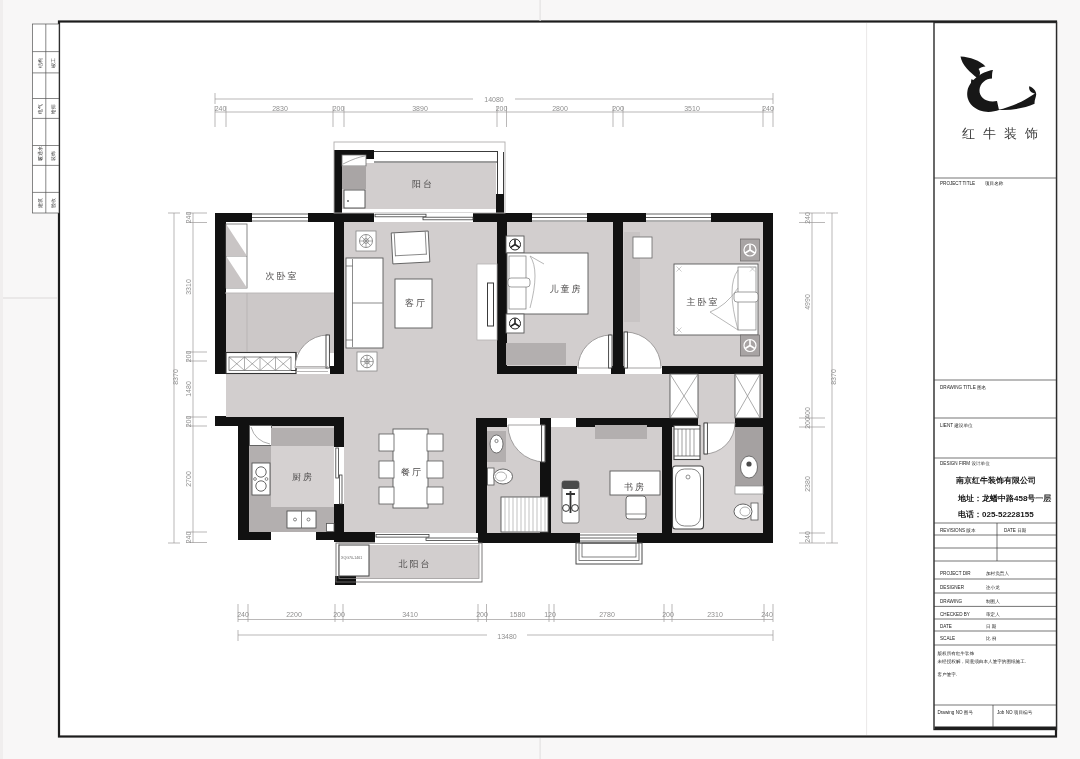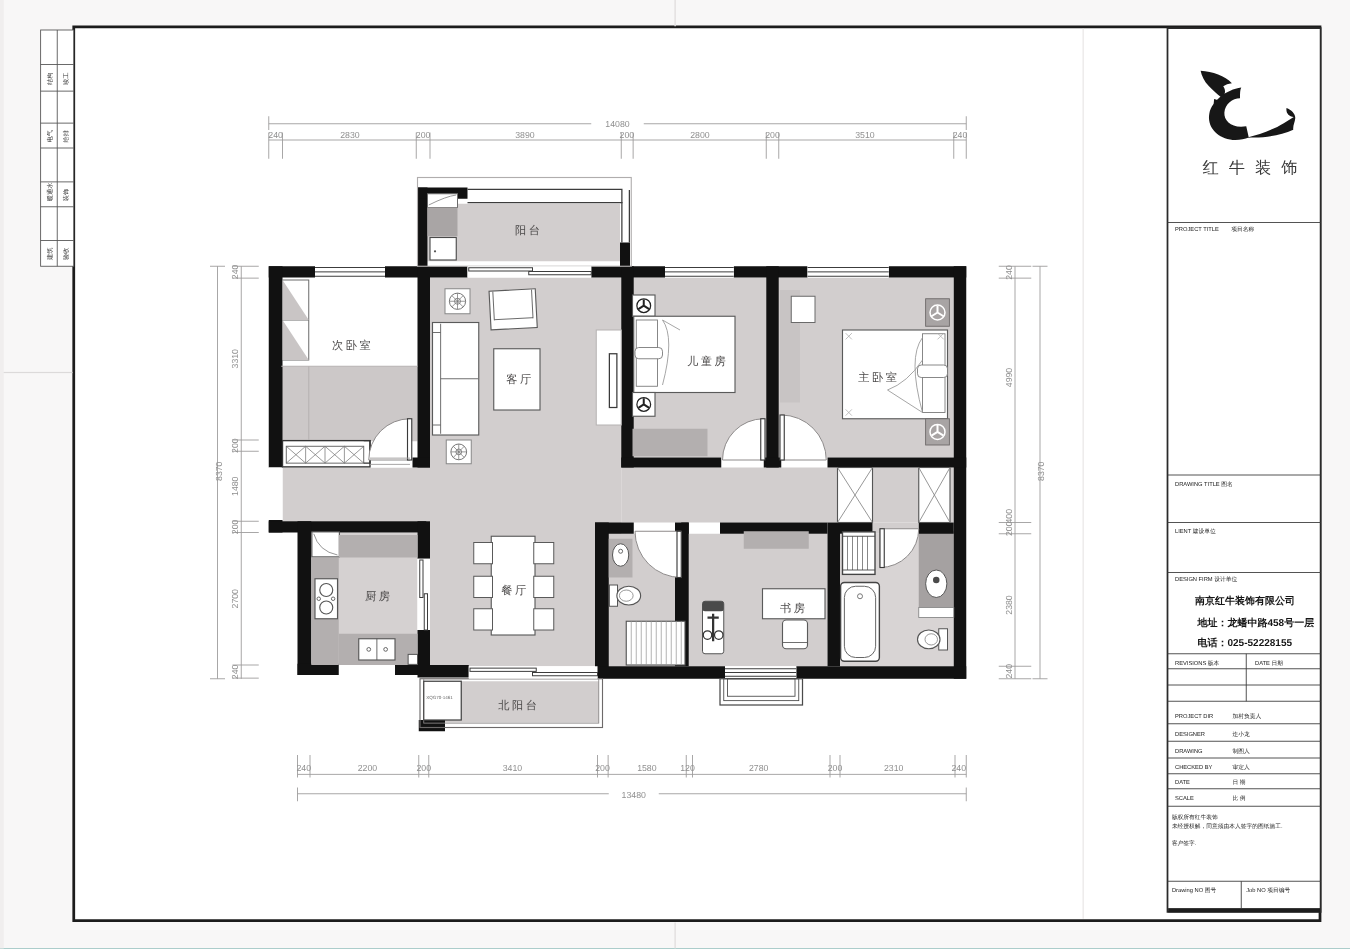--- a/index.html
+++ b/index.html
@@ -1,16 +1,16 @@
 <!DOCTYPE html>
 <html><head>
 <meta charset="utf-8">
 <style>
   html,body{margin:0;padding:0;background:#f8f7f7;}
-  #page{position:relative;width:1080px;height:759px;background:#0f766e;font-family:"Liberation Sans",sans-serif;}
+  #page{position:relative;width:933px;height:759px;background:#d946ef;font-family:"Liberation Sans",sans-serif;}
   svg{position:absolute;left:0;top:0;}
   text{font-family:"Liberation Sans",sans-serif;}
   .dim{font-size:7px;fill:#8f8f8f;}
   .roomlbl{font-size:9px;fill:#4c4a4a;letter-spacing:2px;}
   .tb{font-size:4.6px;fill:#222;}
   .tbb{font-size:8px;fill:#161616;font-weight:bold;}
 </style>
 </head>
 <body>
 <div id="page">

